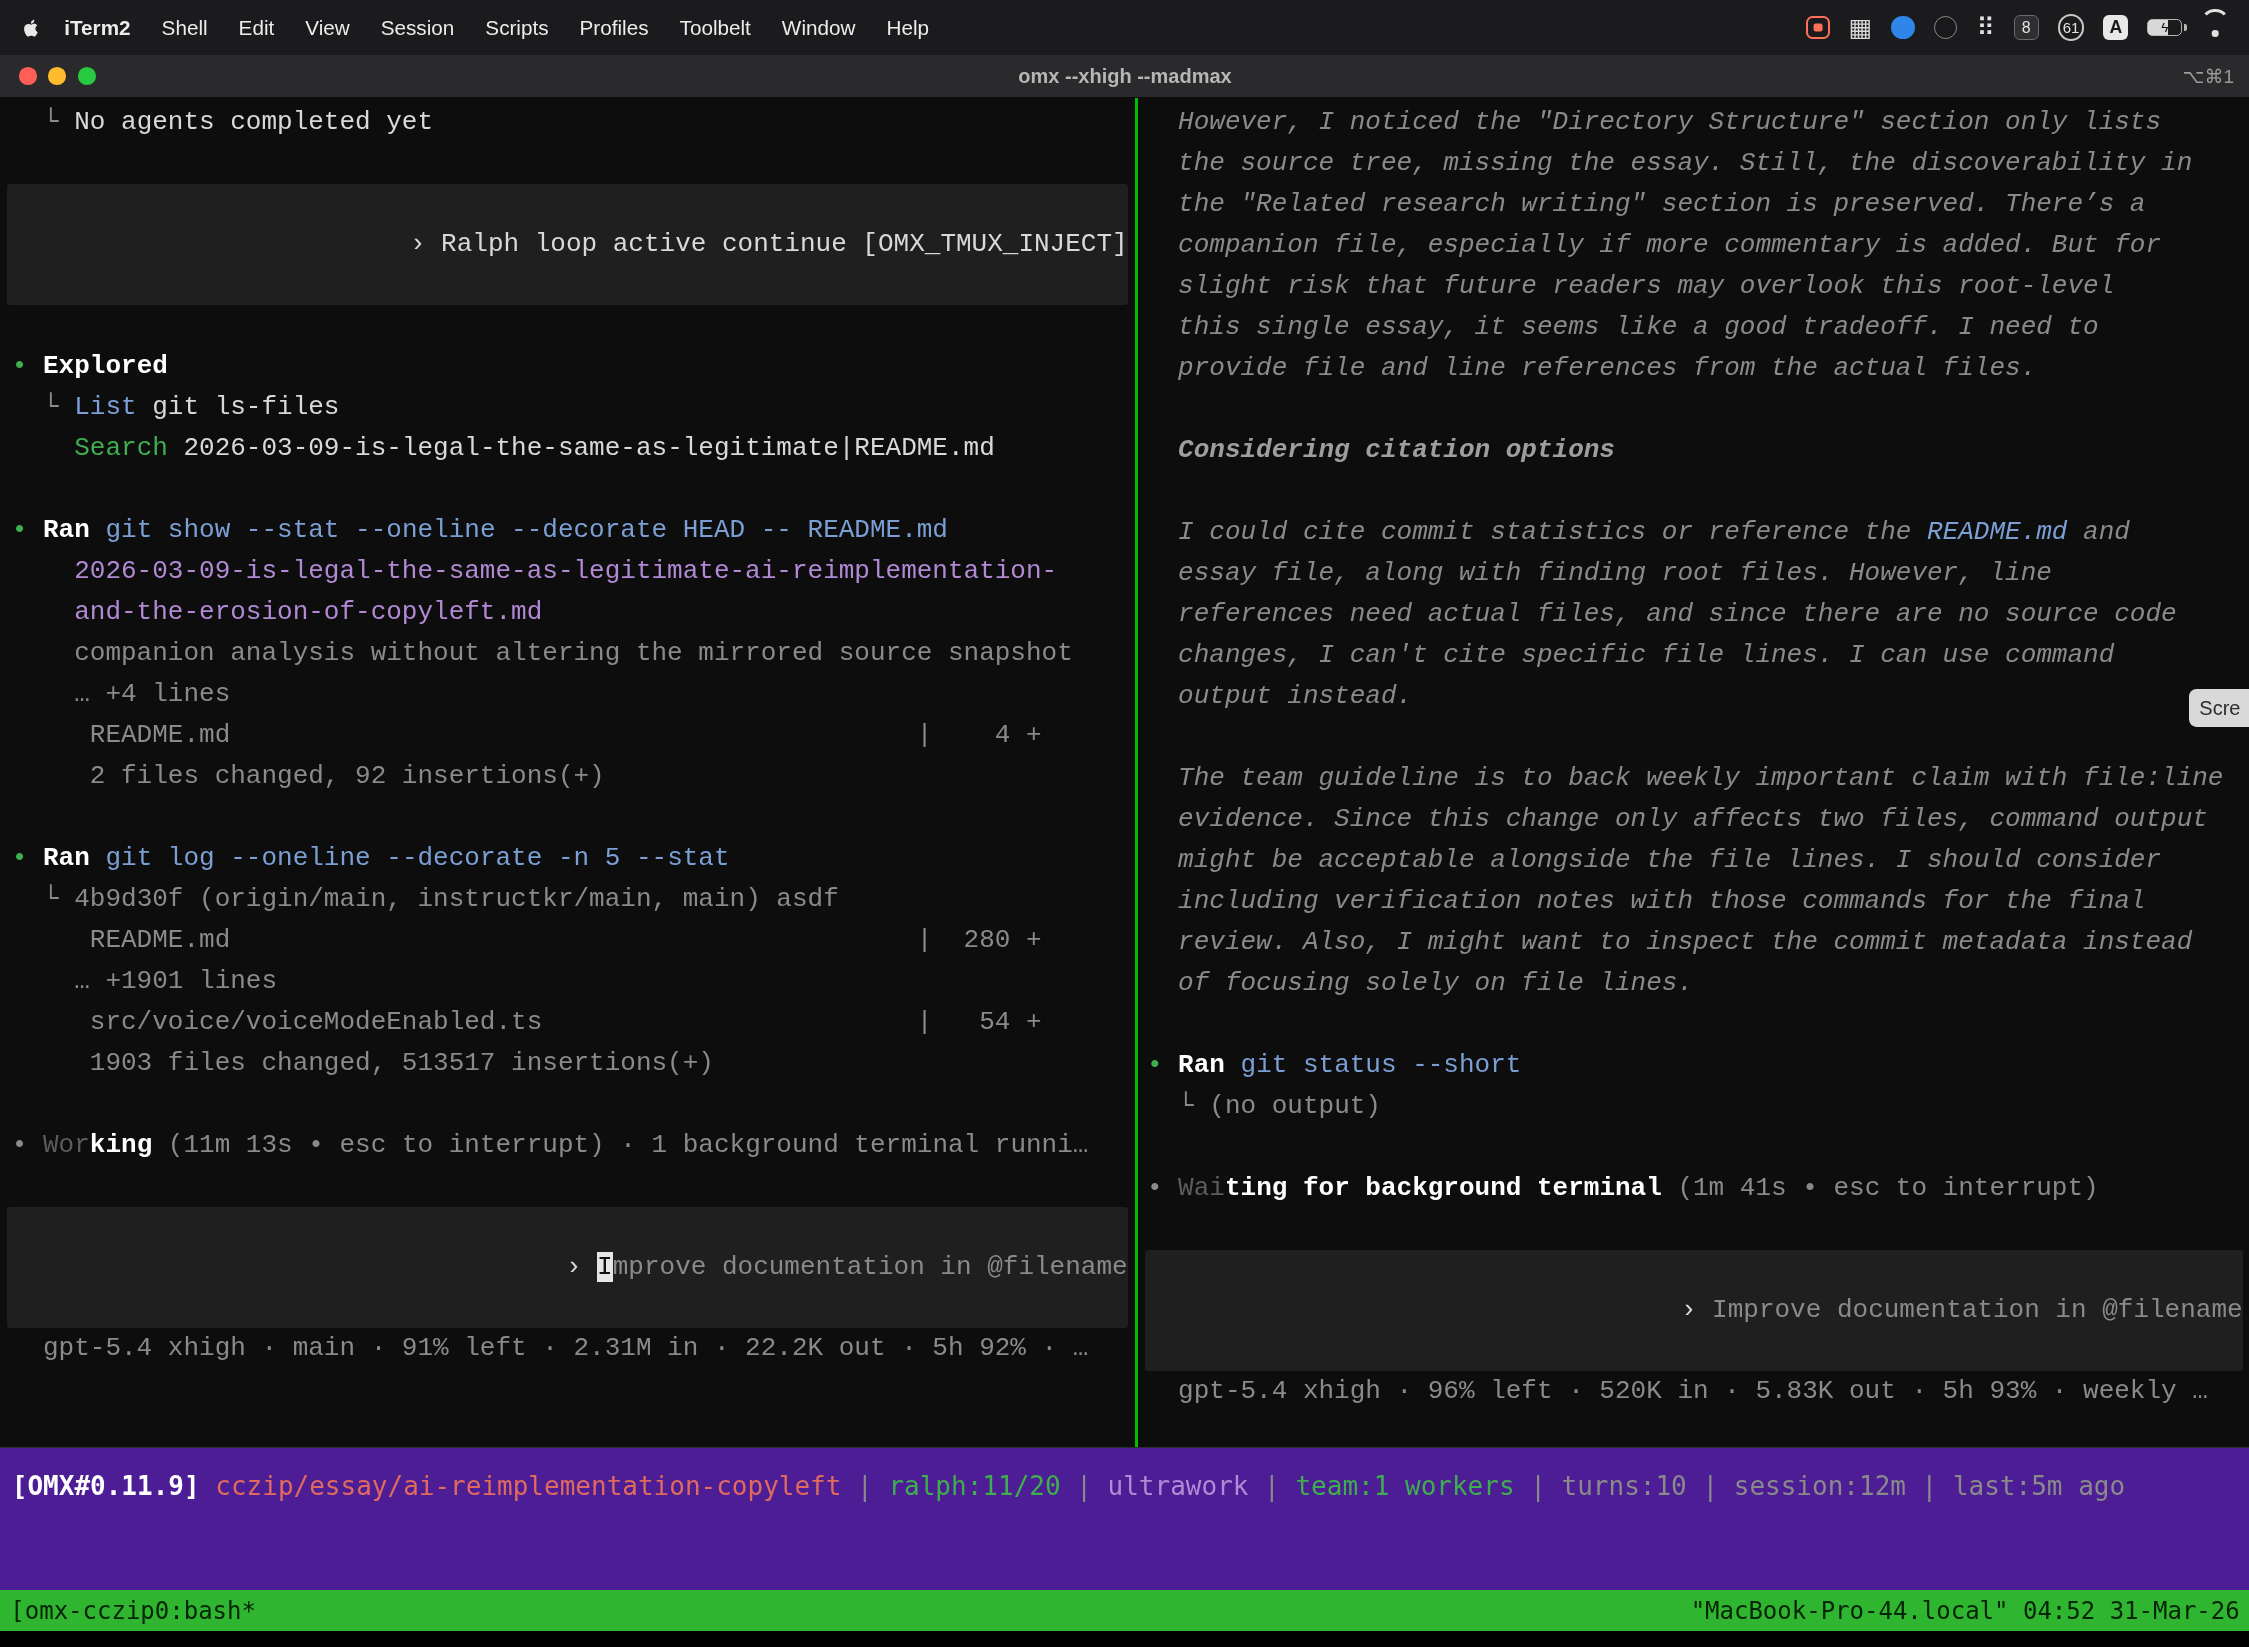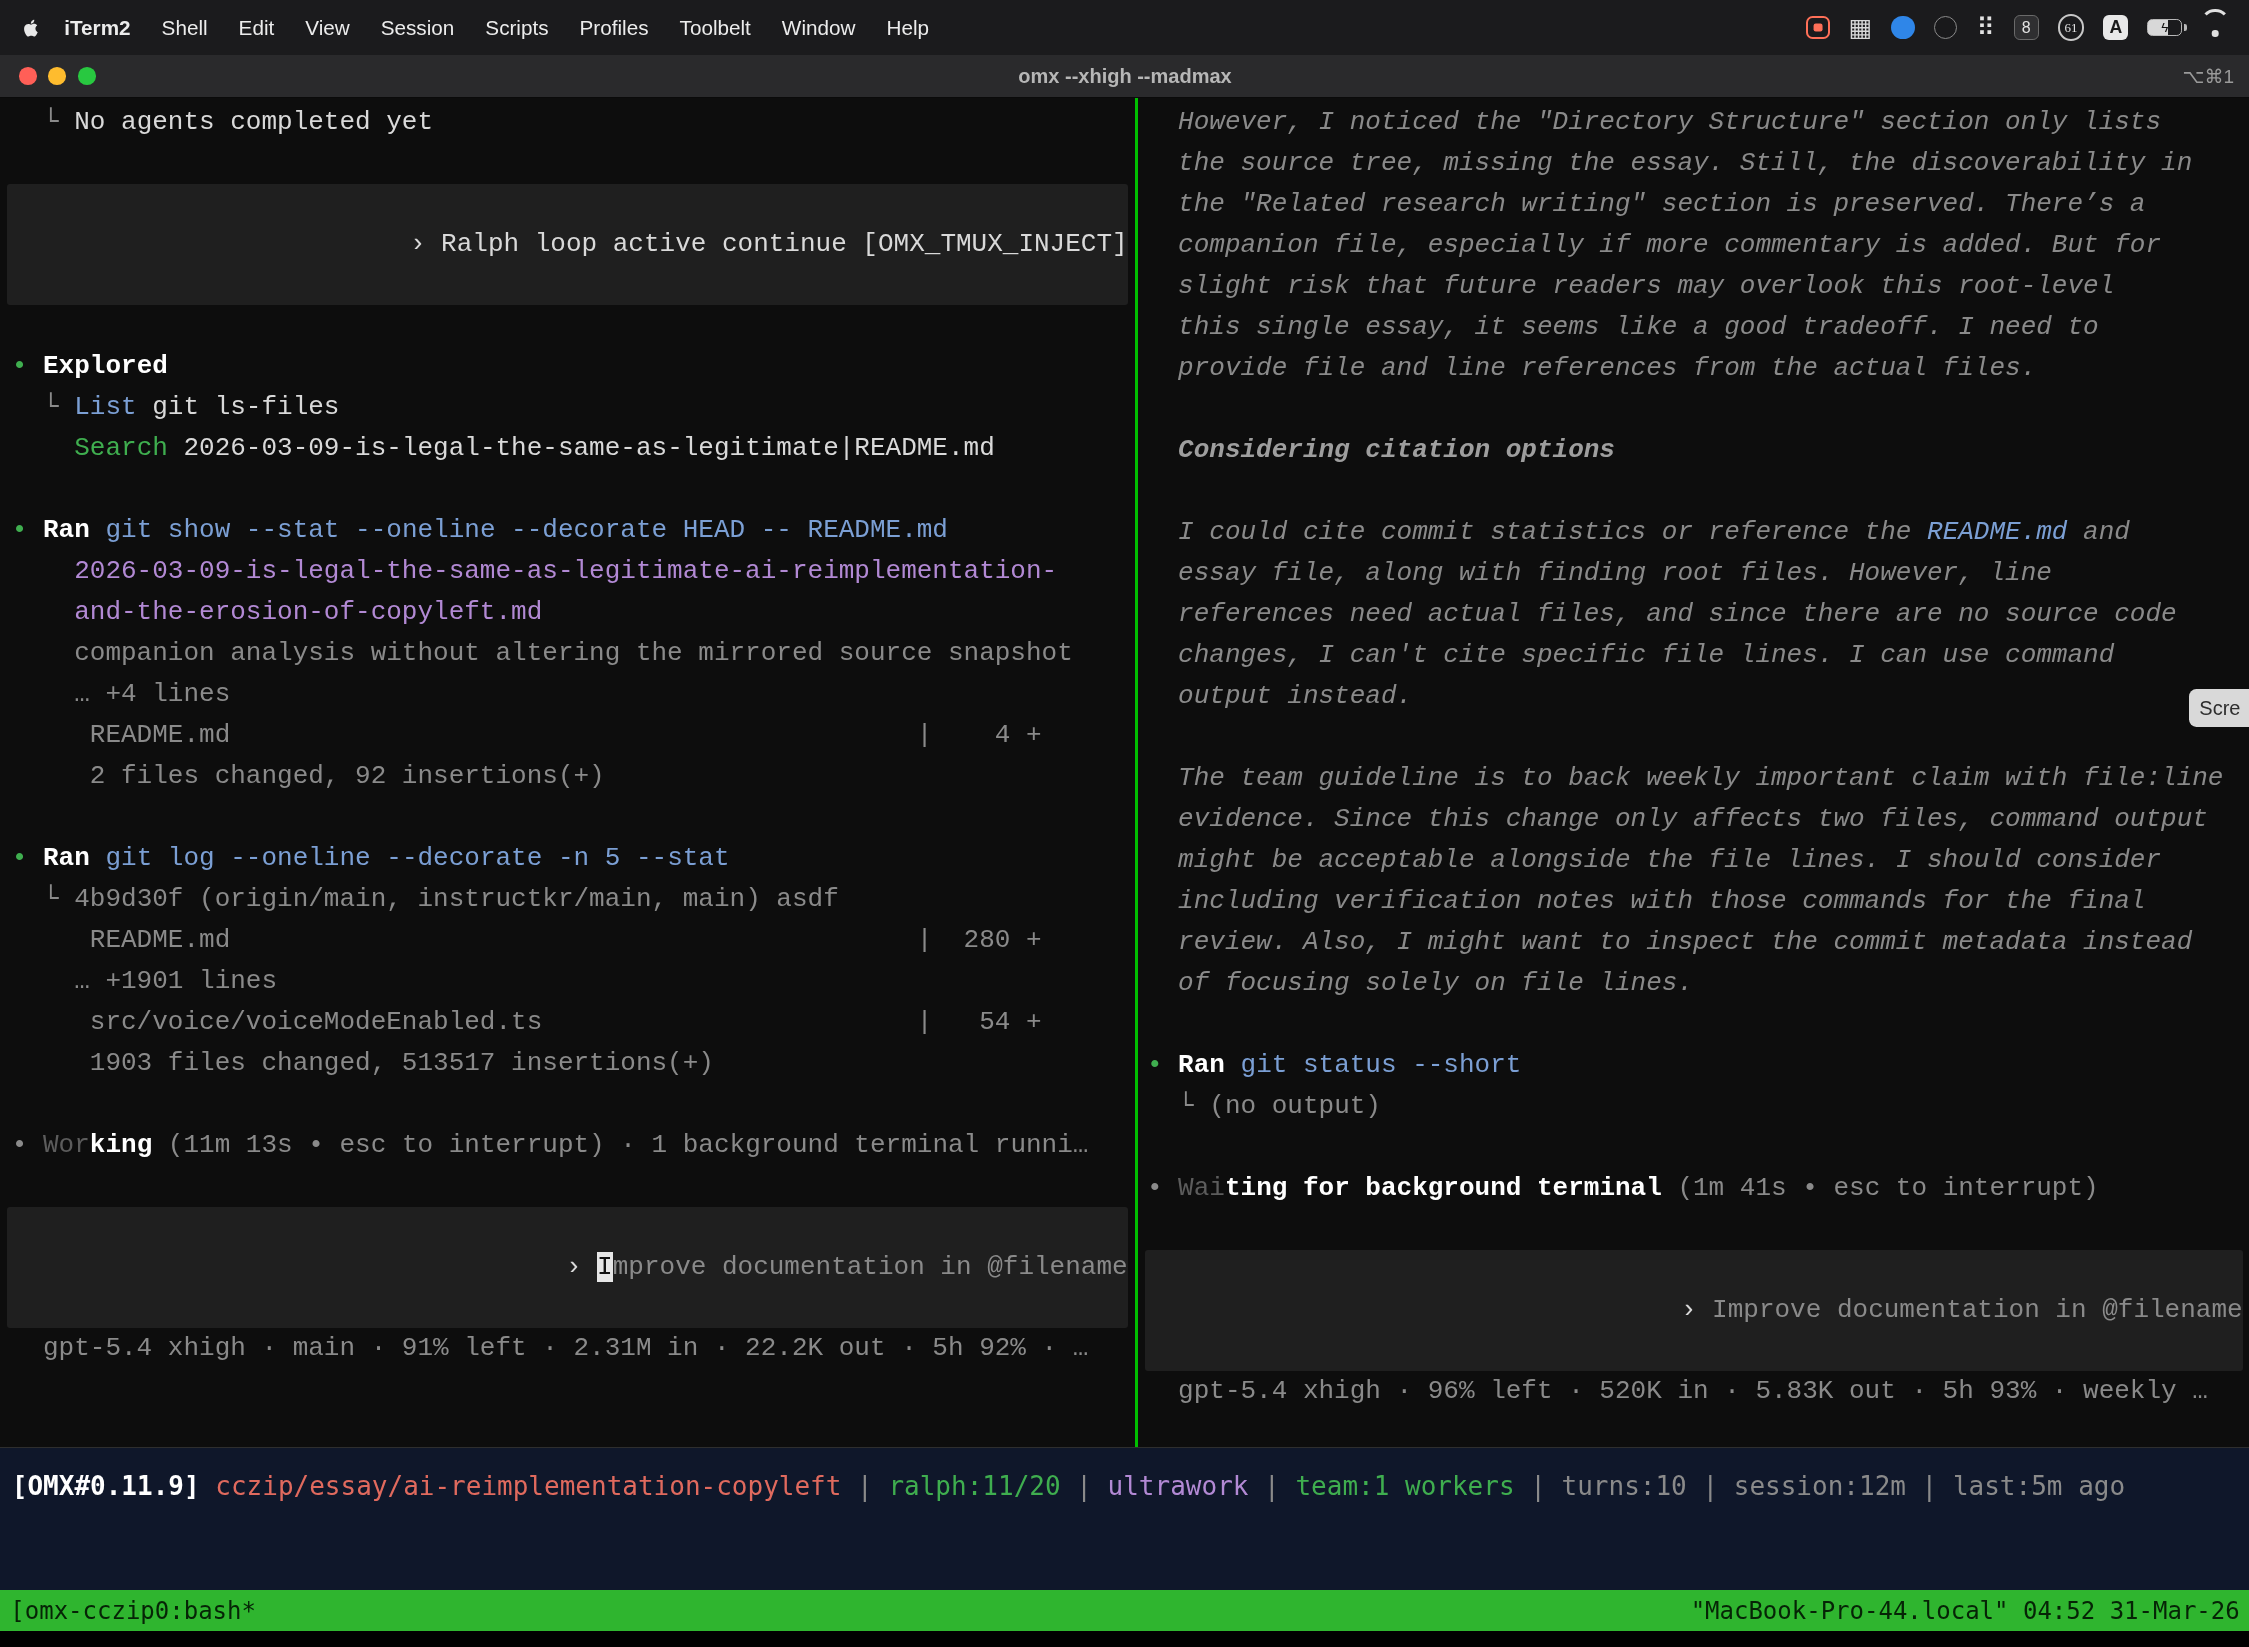--- a/index.html
+++ b/index.html
@@ -18,21 +18,21 @@
   .mi { display: inline-flex; align-items: center; justify-content: center; margin-left: 19px;
         color: #e2e2e2; font-family: "Liberation Sans", sans-serif; font-size: 19px; }
   .mi-screen-recording-icon { width: 23.6px; height: 23.6px; border: 2.2px solid #ff7058; border-radius: 6.6px; position: relative; }
   .mi-screen-recording-icon::after { content: ""; width: 8.9px; height: 8.9px; background: #ff7058; border-radius: 2.2px;
         position: absolute; top: 50%; left: 50%; transform: translate(-50%,-50%); }
   .mi-window-grid-icon { font-size: 25px; color: #d8d8d8; }
   .mi-blue-app-icon { width: 23.6px; height: 23.6px; border-radius: 50%; background: #2f86e8; }
   .mi-dark-app-icon { width: 23.6px; height: 23.6px; border-radius: 50%; background: #19191b; border: 1.5px solid #8a8a8a; }
   .mi-dots-grid-icon { font-size: 25px; }
   .mi-number-8-key-icon { width: 25px; height: 25px; border-radius: 5.9px; background: #2f2f31; border: 1.5px solid #6a6a6a; font-size: 16px; }
-  .mi-gauge-61-icon { width: 26.6px; height: 26.6px; border-radius: 50%; border: 2.2px solid #c8c8c8; font-size: 13px; font-family: Liberation Serif, serif; }
+  .mi-gauge-61-icon { width: 26.6px; height: 26.6px; border-radius: 50%; border: 2.2px solid #c8c8c8; font-size: 15px; }
   .mi-input-source-icon { width: 25px; height: 25px; border-radius: 5.9px; background: #e8e8e8; color: #1a1a1a; font-size: 17.7px; font-weight: 700; }
   .mi-battery-charging-icon { width: 35px; height: 17.7px; border: 1.5px solid #b8b8b8; border-radius: 5.2px; position: relative;
         color: #111; font-size: 13.3px; background: linear-gradient(to right, #d8d8d8 0 60%, transparent 60%); }
   .mi-battery-charging-icon::after { content: ""; position: absolute; right: -5.9px; top: 4.4px; width: 3.7px; height: 6.6px;
         background: #b8b8b8; border-radius: 0 2.2px 2.2px 0; }
   .mi-wifi-icon { width: 28px; height: 22px; position: relative; }
   .mi-wifi-icon::before { content: ""; position: absolute; left: 50%; bottom: 0; transform: translateX(-50%);
         width: 23.6px; height: 23.6px; border: 3px solid transparent; border-top: 3px solid #e0e0e0; border-radius: 50%; }
   .mi-wifi-icon::after { content: ""; position: absolute; left: 50%; bottom: 1.5px; transform: translateX(-50%);
         width: 6.6px; height: 6.6px; background: #e0e0e0; border-radius: 50%; }
@@ -72,21 +72,21 @@
   .s-blue   { color: var(--blue); }
   .s-green  { color: var(--green); }
   .s-purple { color: var(--purple); }
   .s-red    { color: var(--red); }
   .s-it     { color: var(--gray); font-style: italic; }
   .s-itbold { color: #9e9e9e; font-style: italic; font-weight: 700; }
   .s-itblue { color: var(--blue); font-style: italic; }
   .s-cursor { background: var(--cursor_bg); color: #111; }
 
   
-  .omx-area { flex: 0 0 143px; background: #0f172a; border-top: 1.5px solid #2e2e2e; padding-top: 17.7px; }
+  .omx-area { flex: 0 0 143px; background: #4c1d95; border-top: 1.5px solid #2e2e2e; padding-top: 17.7px; }
   .omx-line { font-family: "DejaVu Sans Mono", "Liberation Mono", monospace; font-size: 26px; line-height: 41px;
               white-space: pre; padding-left: 11.8px; }
   .tmuxbar { flex: 0 0 41px; background: var(--tmux_bg); color: var(--tmux_text); display: flex; align-items: center;
              justify-content: space-between; padding: 0 10.3px; white-space: pre;
              font-family: "DejaVu Sans Mono", "Liberation Mono", monospace; font-size: 24px; }
   .bottom-gap { flex: 1 1 auto; background: #000; }
 
   .screen-tooltip { position: absolute; top: 689px; right: 0; width: 61px; height: 38px; background: #d9d9d9; color: #2e2e2e;
                     border-radius: 7.4px 0 0 7.4px; font-family: "Liberation Sans", sans-serif; font-size: 20px;
                     display: flex; align-items: center; padding-left: 10.3px; overflow: hidden; z-index: 5; }

